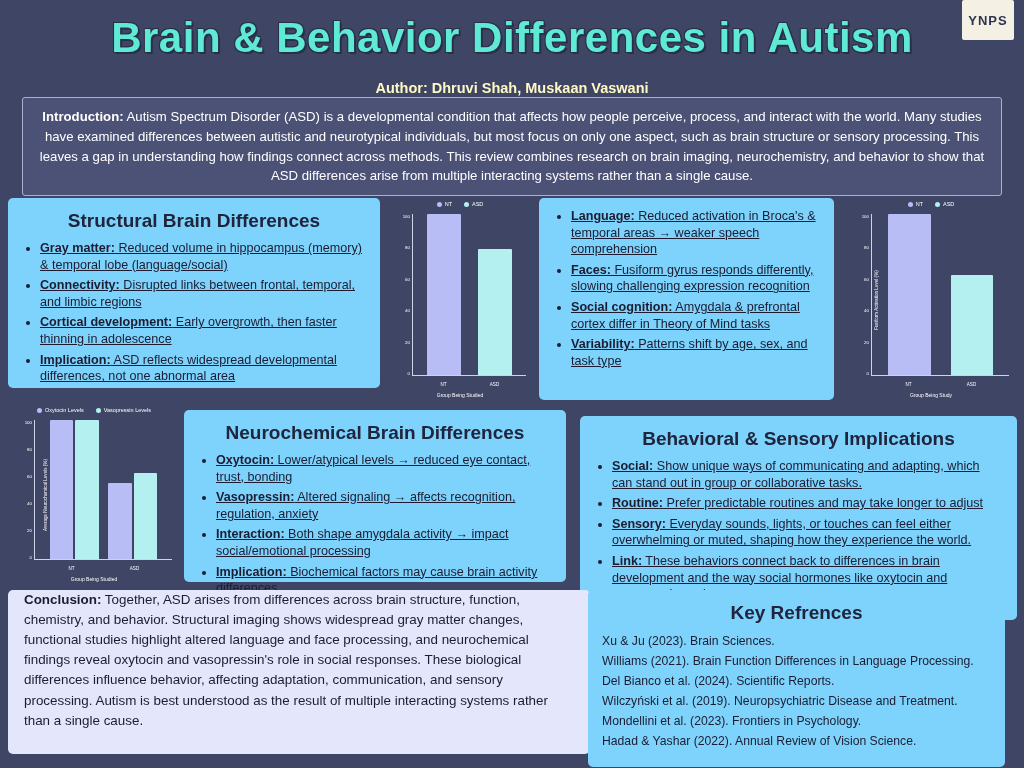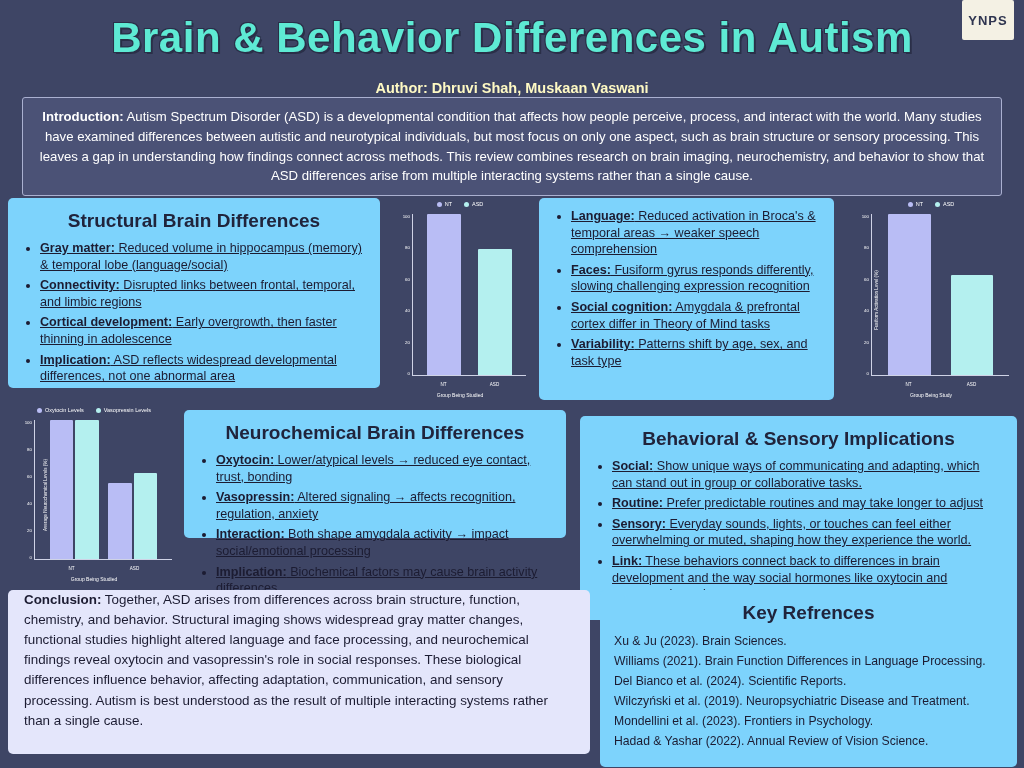--- a/index.html
+++ b/index.html
@@ -140,21 +140,21 @@
     left: 8px;
     top: 404px;
     width: 172px;
     height: 182px;
   }
   .neurochemical {
     position: absolute;
     left: 184px;
     top: 410px;
     width: 382px;
-    height: 128px;
+    height: 172px;
   }
   .behavioral {
     position: absolute;
     left: 580px;
     top: 416px;
     width: 437px;
     height: 204px;
   }
 
   
@@ -168,21 +168,21 @@
     border-radius: 5px;
     padding: 0 16px;
     box-sizing: border-box;
     font-size: 13.4px;
     line-height: 1.5;
     text-align: left;
   }
   .conclusion b { font-weight: bold; }
   .references {
     position: absolute;
-    left: 600px;
+    left: 588px;
     top: 590px;
     width: 417px;
     height: 177px;
   }
   .references h2 { font-size: 19px; margin-bottom: 8px; }
   .ref-list { font-size: 12.2px; line-height: 1.55; }
   .ref-list div { margin-bottom: 1px; }
 
   
   .chart {

